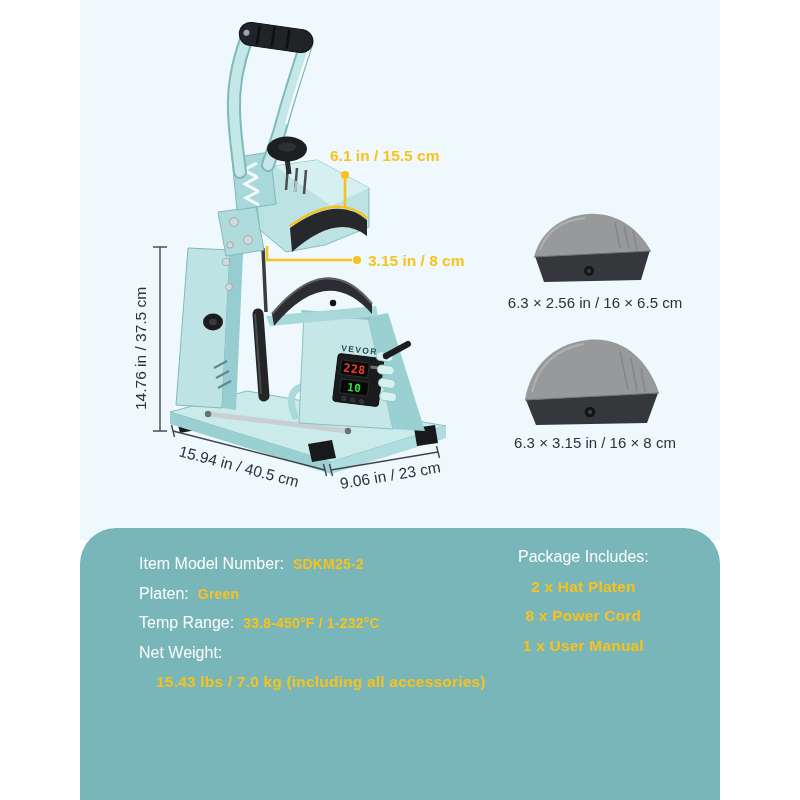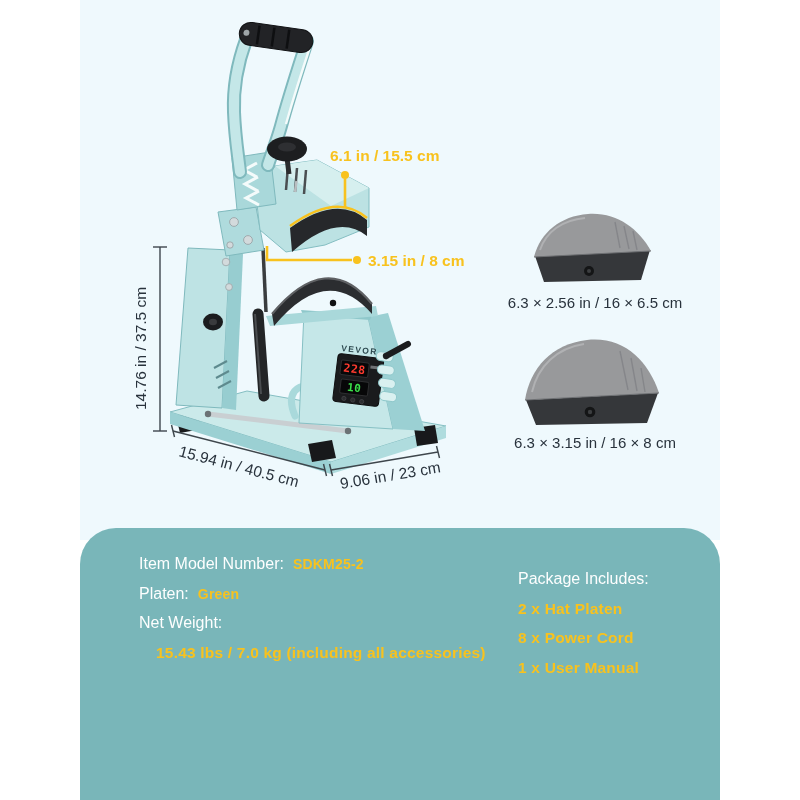--- a/index.html
+++ b/index.html
@@ -7,21 +7,21 @@
     --white:#FDFEFE; --machine:#BFE4E5; --machine-dark:#9BD0D3; --outline:#7FB9BD;
   }
   html,body{margin:0;padding:0;background:#fff;}
   .stage{position:relative;width:800px;height:800px;background:#ffffff;overflow:hidden;
          font-family:"Liberation Sans","DejaVu Sans",sans-serif;}
   .light-bg{position:absolute;left:80px;top:0;width:640px;height:540px;background:var(--bg-light);}
   .diagram-svg{position:absolute;left:80px;top:0;width:640px;height:528px;}
   .spec-panel{position:absolute;left:80px;top:528px;width:640px;height:272px;
               background:var(--teal);border-radius:36px 36px 0 0;}
   .spec-col{position:absolute;left:59px;top:21px;}
-  .pkg-col{position:absolute;left:438px;top:36px;}
+  .pkg-col{position:absolute;left:438px;top:14px;text-align:center;}
   .spec-row{height:29.5px;line-height:29.5px;white-space:nowrap;}
   .spec-label{color:var(--white);font-size:16px;}
   .spec-value{color:var(--yellow);font-size:14px;font-weight:bold;margin-left:9px;letter-spacing:.2px;}
   .spec-weight{height:29.5px;line-height:29.5px;color:var(--yellow);font-size:15.5px;
                font-weight:bold;margin-left:17px;letter-spacing:.2px;white-space:nowrap;}
   .pkg-title{height:29.5px;line-height:29.5px;color:var(--white);font-size:16px;}
   .pkg-item{height:29.5px;line-height:29.5px;color:var(--yellow);font-size:15.5px;
             font-weight:bold;letter-spacing:.2px;}
   .dim-text{fill:var(--ink);font-size:15.5px;}
   .dim-line{stroke:#3E464C;stroke-width:1.4;}
@@ -214,20 +214,23 @@
 
   <div class="spec-panel">
     <div class="spec-col">
       <div class="spec-row">
         <span class="spec-label">Item Model Number:</span><span class="spec-value">SDKM25-2</span>
       </div>
       <div class="spec-row">
         <span class="spec-label">Platen:</span><span class="spec-value">Green</span>
       </div>
       <div class="spec-row">
+        <span class="spec-label">Temp Range:</span><span class="spec-value">33.8-450°F / 1-232°C</span>
+      </div>
+      <div class="spec-row">
         <span class="spec-label">Net Weight:</span>
       </div>
       <div class="spec-weight">15.43 lbs / 7.0 kg (including all accessories)</div>
     </div>
     <div class="pkg-col">
       <div class="pkg-title">Package Includes:</div>
       <div class="pkg-item">2 x Hat Platen</div>
       <div class="pkg-item">8 x Power Cord</div>
       <div class="pkg-item">1 x User Manual</div>
     </div>

